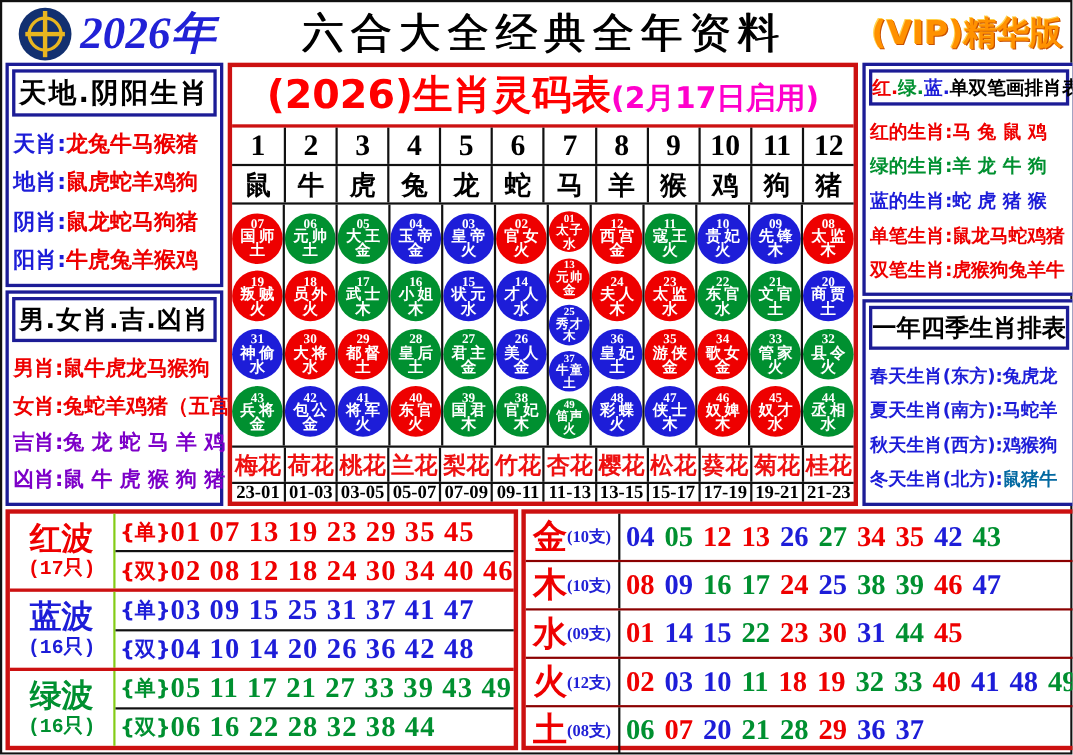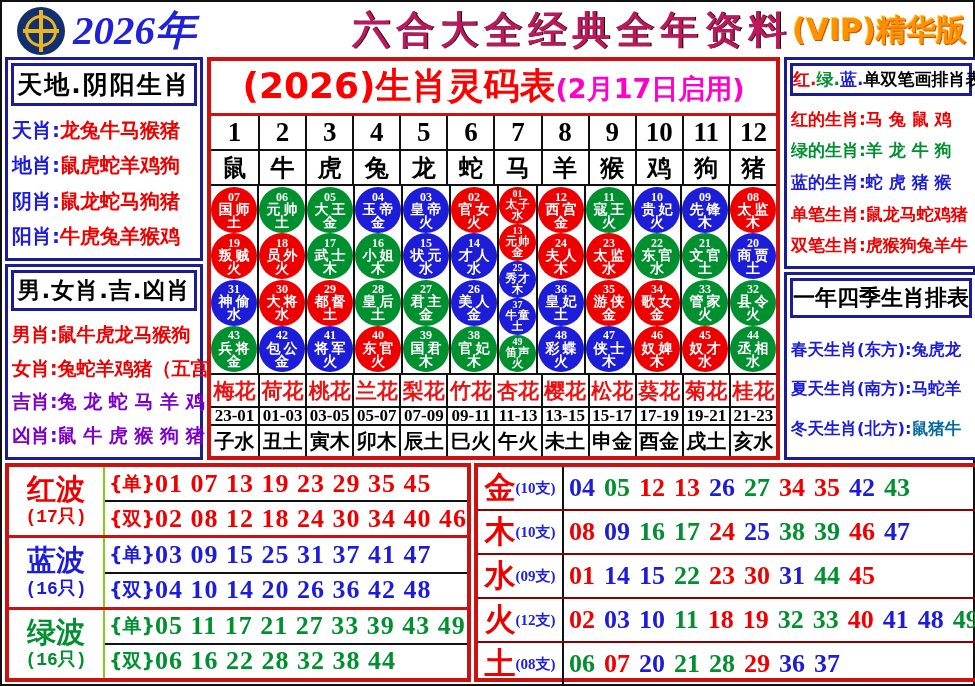--- a/index.html
+++ b/index.html
@@ -8,21 +8,21 @@
           margin:0 auto; padding:2px 3px; display:flex; flex-direction:column; }
 
   
   .header { height:53px; display:flex; align-items:center; }
   .logo { width:48px; height:48px; border-radius:50%; background:#123070; position:relative; margin-left:12px; flex:0 0 auto; }
   .logo .ring { position:absolute; left:8px; top:8px; width:32px; height:32px; border:3px solid #e8b620; border-radius:50%; }
   .logo .bar-v { position:absolute; left:22px; top:3px; width:4px; height:42px; background:#e8b620; }
   .logo .bar-h { position:absolute; left:6px; top:22px; width:36px; height:4px; background:#e8b620; }
   .hdr-year { font-family:"Liberation Serif", serif; font-style:italic; font-weight:bold;
               font-size:41px; color:#2121d6; margin-left:8px; white-space:nowrap; }
-  .hdr-title { flex:1; text-align:right; font-size:38px; font-weight:700; color:#be185d;
+  .hdr-title { flex:1; text-align:center; font-size:38px; font-weight:400; color:#000000;
                letter-spacing:6px; white-space:nowrap; text-shadow:1px 0 #000; }
   .hdr-vip { font-size:30px; font-weight:900; color:#ff9100; white-space:nowrap; margin-right:4px;
              text-shadow:1px 1px 0 #c85000, -1px -1px 0 #ffd34d; }
 
   
   .main { flex:1; display:flex; gap:4px; min-height:0; }
   .sidebar { display:flex; flex-direction:column; gap:3px; }
   .sidebar.left { width:198px; }
   .sidebar.right { width:194px; }
   .side-box { border:3px solid #1c1c96; background:#fff; display:flex; flex-direction:column; }
@@ -448,52 +448,39 @@
           <div class="cell">05-07</div>
           <div class="cell">07-09</div>
           <div class="cell">09-11</div>
           <div class="cell">11-13</div>
           <div class="cell">13-15</div>
           <div class="cell">15-17</div>
           <div class="cell">17-19</div>
           <div class="cell">19-21</div>
           <div class="cell">21-23</div>
         </div>
-      <div class="mt-row row-bra" id="row-branches">
-          <div class="cell">子水</div>
-          <div class="cell">丑土</div>
-          <div class="cell">寅木</div>
-          <div class="cell">卯木</div>
-          <div class="cell">辰土</div>
-          <div class="cell">巳火</div>
-          <div class="cell">午火</div>
-          <div class="cell">未土</div>
-          <div class="cell">申金</div>
-          <div class="cell">酉金</div>
-          <div class="cell">戌土</div>
-          <div class="cell">亥水</div>
-        </div>
     </div>
 
     <div class="sidebar right">
       <div class="side-box" style="height:212px">
         <div class="side-title" id="right-top-title" style="font-size:17px"><span style="color: rgb(238, 0, 0);">红.</span><span style="color: rgb(0, 144, 48);">绿.</span><span style="color: rgb(29, 29, 216);">蓝.</span><span style="color: rgb(0, 0, 0);">单双笔画排肖表</span></div>
         <div class="side-items" id="right-top-items" style="font-size:17px">
             <div class="side-item"><span style="color: rgb(238, 0, 0);">红的生肖:</span><span style="color: rgb(238, 0, 0);">马 兔 鼠 鸡</span></div>
             <div class="side-item"><span style="color: rgb(0, 144, 48);">绿的生肖:</span><span style="color: rgb(0, 144, 48);">羊 龙 牛 狗</span></div>
             <div class="side-item"><span style="color: rgb(29, 29, 216);">蓝的生肖:</span><span style="color: rgb(29, 29, 216);">蛇 虎 猪 猴</span></div>
             <div class="side-item"><span style="color: rgb(238, 0, 0);">单笔生肖:</span><span style="color: rgb(238, 0, 0);">鼠龙马蛇鸡猪</span></div>
             <div class="side-item"><span style="color: rgb(238, 0, 0);">双笔生肖:</span><span style="color: rgb(238, 0, 0);">虎猴狗兔羊牛</span></div>
           </div>
       </div>
       <div class="side-box" style="flex:1">
         <div class="side-title" style="font-size:22px">一年四季生肖排表</div>
         <div class="side-items" id="right-bottom-items" style="font-size:16.5px">
             <div class="side-item"><span style="color: rgb(29, 29, 216);">春天生肖(东方):</span><span style="color: rgb(29, 29, 216);">兔虎龙</span></div>
             <div class="side-item"><span style="color: rgb(29, 29, 216);">夏天生肖(南方):</span><span style="color: rgb(29, 29, 216);">马蛇羊</span></div>
+            <div class="side-item"><span style="color: rgb(29, 29, 216);">秋天生肖(西方):</span><span style="color: rgb(29, 29, 216);">鸡猴狗</span></div>
             <div class="side-item"><span style="color: rgb(29, 29, 216);">冬天生肖(北方):</span><span style="color: #0369a1;">鼠猪牛</span></div>
           </div>
       </div>
     </div>
   </div>
 
   <div class="bottom">
     <div class="waves-box" id="waves-box">
         <div class="wave-sec">
           <div class="wave-name">

